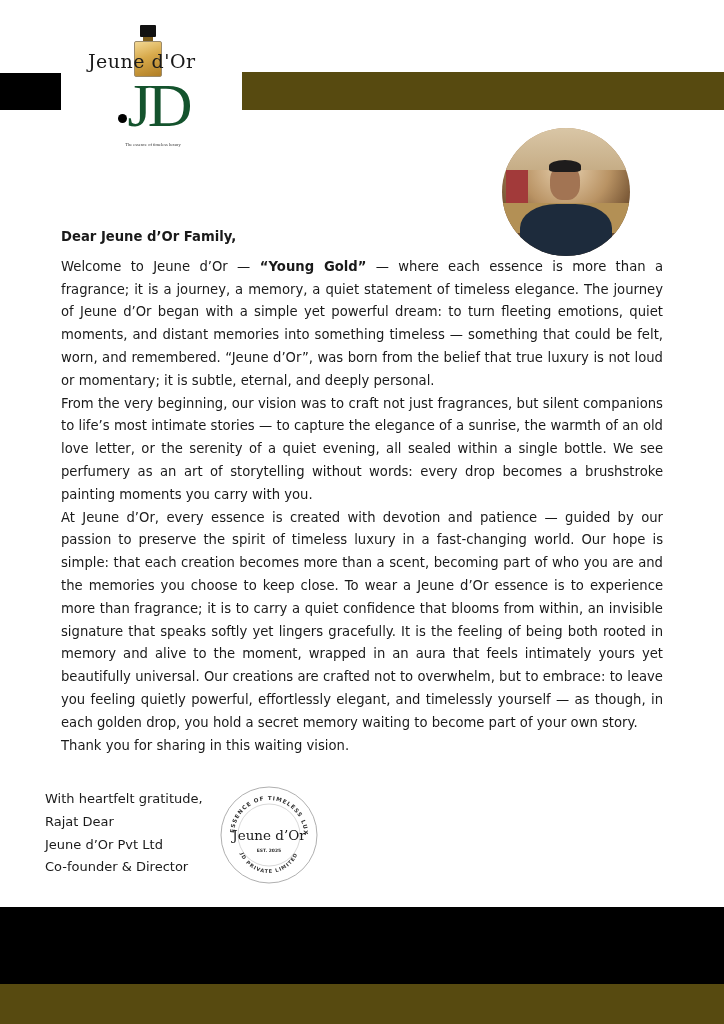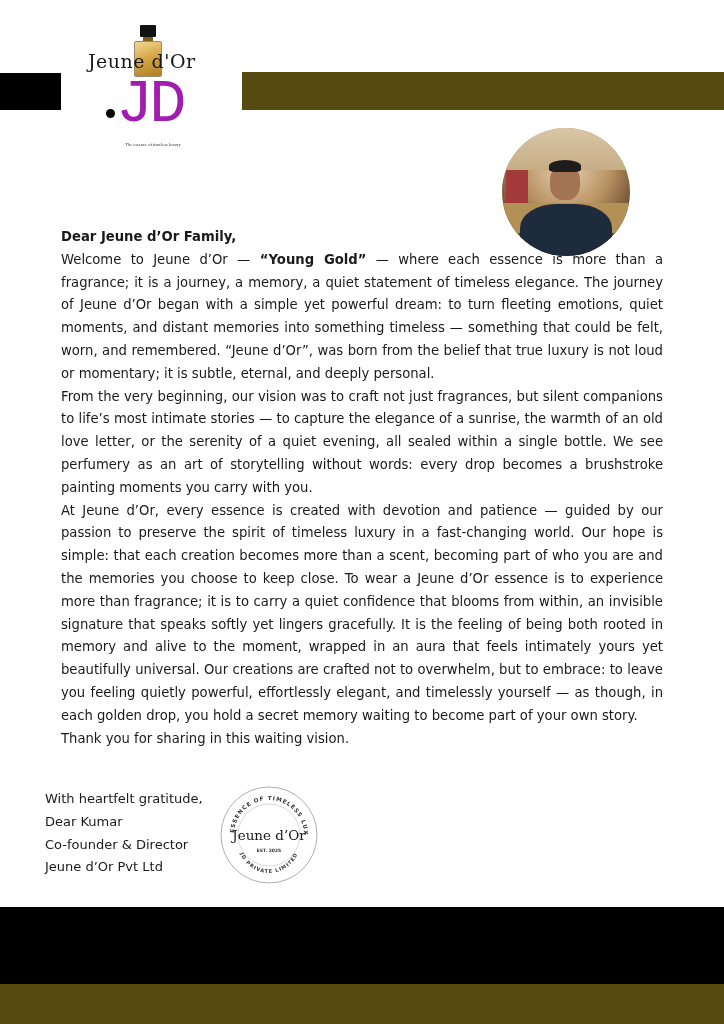--- a/index.html
+++ b/index.html
@@ -10,37 +10,37 @@
   .bar-gold-top { position: absolute; left: 242px; top: 72px; width: 482px; height: 38px; background: #574a10; }
 
   .logo { position: absolute; left: 88px; top: 20px; width: 130px; height: 132px; }
   .logo .bottle-cap { position: absolute; left: 52px; top: 5px; width: 16px; height: 12px; background: #111; border-radius: 1px; }
   .logo .bottle-neck { position: absolute; left: 55px; top: 17px; width: 10px; height: 4px; background: #7a5c1c; }
   .logo .bottle-body { position: absolute; left: 46px; top: 21px; width: 28px; height: 36px;
       background: linear-gradient(160deg, #f3d894 0%, #d7a94a 45%, #b07e26 100%);
       border: 1px solid #9b8a6a; border-radius: 2px; }
   .logo .brand-text { position: absolute; left: 0; top: 30px; width: 130px; 
       font-family: "DejaVu Serif", "Liberation Serif", serif; font-size: 19px; letter-spacing: 0.5px; color: #1a1a1a; }
-  .logo .monogram { position: absolute; left: 18px; top: 50px; width: 94px; text-align: left;
-      font-family: Liberation Mono, monospace; font-size: 62px; line-height: 70px; letter-spacing: -4px; color: #a21caf; font-weight: 300; }
+  .logo .monogram { position: absolute; left: 18px; top: 50px; width: 94px; text-align: center;
+      font-family: Liberation Serif, serif; font-size: 62px; line-height: 70px; letter-spacing: -4px; color: #14532d; font-weight: 300; }
   .logo .monogram .dot { display: inline-block; width: 9px; height: 9px; background: #000; border-radius: 50%; margin-right: 1px; vertical-align: 3px; }
   .logo .tagline { position: absolute; left: 0; top: 122px; width: 130px; text-align: center;
       font-family: "Liberation Serif", serif; font-size: 4.5px; color: #333; }
 
   .portrait { position: absolute; left: 502px; top: 128px; width: 128px; height: 128px; border-radius: 50%; overflow: hidden;
       background: radial-gradient(circle at 50% 30%, #e9d3b2 0%, #b99364 40%, #6b4a2b 70%, #2e2a26 100%); }
   .portrait .ceiling { position: absolute; left: 0; top: 0; width: 128px; height: 42px; background: linear-gradient(180deg,#d9c6a6,#c6ad86); }
   .portrait .wall-red { position: absolute; left: 4px; top: 42px; width: 22px; height: 38px; background: #a23a3a; }
   .portrait .couch { position: absolute; left: 0; top: 75px; width: 128px; height: 30px; background: #b39055; }
   .portrait .head { position: absolute; left: 48px; top: 36px; width: 30px; height: 36px; background: #a27453; border-radius: 45% 45% 40% 40%; }
   .portrait .hair { position: absolute; left: 47px; top: 32px; width: 32px; height: 12px; background: #1e1c1c; border-radius: 50% 50% 20% 20%; }
   .portrait .shirt { position: absolute; left: 18px; top: 76px; width: 92px; height: 60px; background: #1d2b3c; border-radius: 40% 40% 0 0; }
 
   .letter { position: absolute; left: 61px; top: 226px; width: 602px; font-size: 13.2px; line-height: 22.8px; color: #1a1a1a; }
-  .letter .salutation { font-weight: bold; margin-bottom: 0; font-size: 13.2px; }
+  .letter .salutation { font-weight: bold; margin-bottom: 7px; font-size: 13.2px; }
   .letter p { text-align: justify; }
   .letter p.last-line-left { text-align: left; }
   .letter b { font-weight: bold; }
 
   .signoff { position: absolute; left: 45px; top: 788px; font-size: 13px; line-height: 22.8px; color: #1a1a1a; }
 
   .stamp { position: absolute; left: 218px; top: 782px; width: 102px; height: 106px; }
   .stamp svg { width: 102px; height: 106px; }
 
   .footer-black { position: absolute; left: 0; top: 907px; width: 724px; height: 77px; background: #000000; }
@@ -73,23 +73,23 @@
 <div class="letter">
   <div class="salutation">Dear Jeune d’Or Family,</div>
   <p><span>Welcome to Jeune d’Or — </span><b>“Young Gold”</b><span> — where each essence is more than a fragrance; it is a journey, a memory, a quiet statement of timeless elegance. The journey of Jeune d’Or began with a simple yet powerful dream: to turn fleeting emotions, quiet moments, and distant memories into something timeless — something that could be felt, worn, and remembered. “Jeune d’Or”, was born from the belief that true luxury is not loud or momentary; it is subtle, eternal, and deeply personal.</span></p>
   <p>From the very beginning, our vision was to craft not just fragrances, but silent companions to life’s most intimate stories — to capture the elegance of a sunrise, the warmth of an old love letter, or the serenity of a quiet evening, all sealed within a single bottle. We see perfumery as an art of storytelling without words: every drop becomes a brushstroke painting moments you carry with you.</p>
   <p>At Jeune d’Or, every essence is created with devotion and patience — guided by our passion to preserve the spirit of timeless luxury in a fast-changing world. Our hope is simple: that each creation becomes more than a scent, becoming part of who you are and the memories you choose to keep close. To wear a Jeune d’Or essence is to experience more than fragrance; it is to carry a quiet confidence that blooms from within, an invisible signature that speaks softly yet lingers gracefully. It is the feeling of being both rooted in memory and alive to the moment, wrapped in an aura that feels intimately yours yet beautifully universal. Our creations are crafted not to overwhelm, but to embrace: to leave you feeling quietly powerful, effortlessly elegant, and timelessly yourself — as though, in each golden drop, you hold a secret memory waiting to become part of your own story.</p>
   <p class="last-line-left">Thank you for sharing in this waiting vision.</p>
 </div>
 
 <div class="signoff">
   <div>With heartfelt gratitude,</div>
-  <div>Dear Kumar</div>
+  <div>Rajat Dear</div>
+  <div>Jeune d’Or Pvt Ltd</div>
   <div>Co-founder &amp; Director</div>
-  <div>Jeune d’Or Pvt Ltd</div>
 </div>
 
 <div class="stamp">
   <svg viewBox="0 0 102 106" xmlns="http://www.w3.org/2000/svg">
     <defs>
       <path id="arcTop" d="M 16 53 A 35 35 0 0 1 86 53" fill="none"></path>
       <path id="arcBottom" d="M 20 60 A 31 31 0 0 0 82 60" fill="none"></path>
     </defs>
     <circle cx="51" cy="53" r="48" fill="#fff" stroke="#9a9a9a" stroke-width="0.8"></circle>
     <circle cx="51" cy="53" r="31" fill="none" stroke="#b0b0b0" stroke-width="0.5"></circle>

